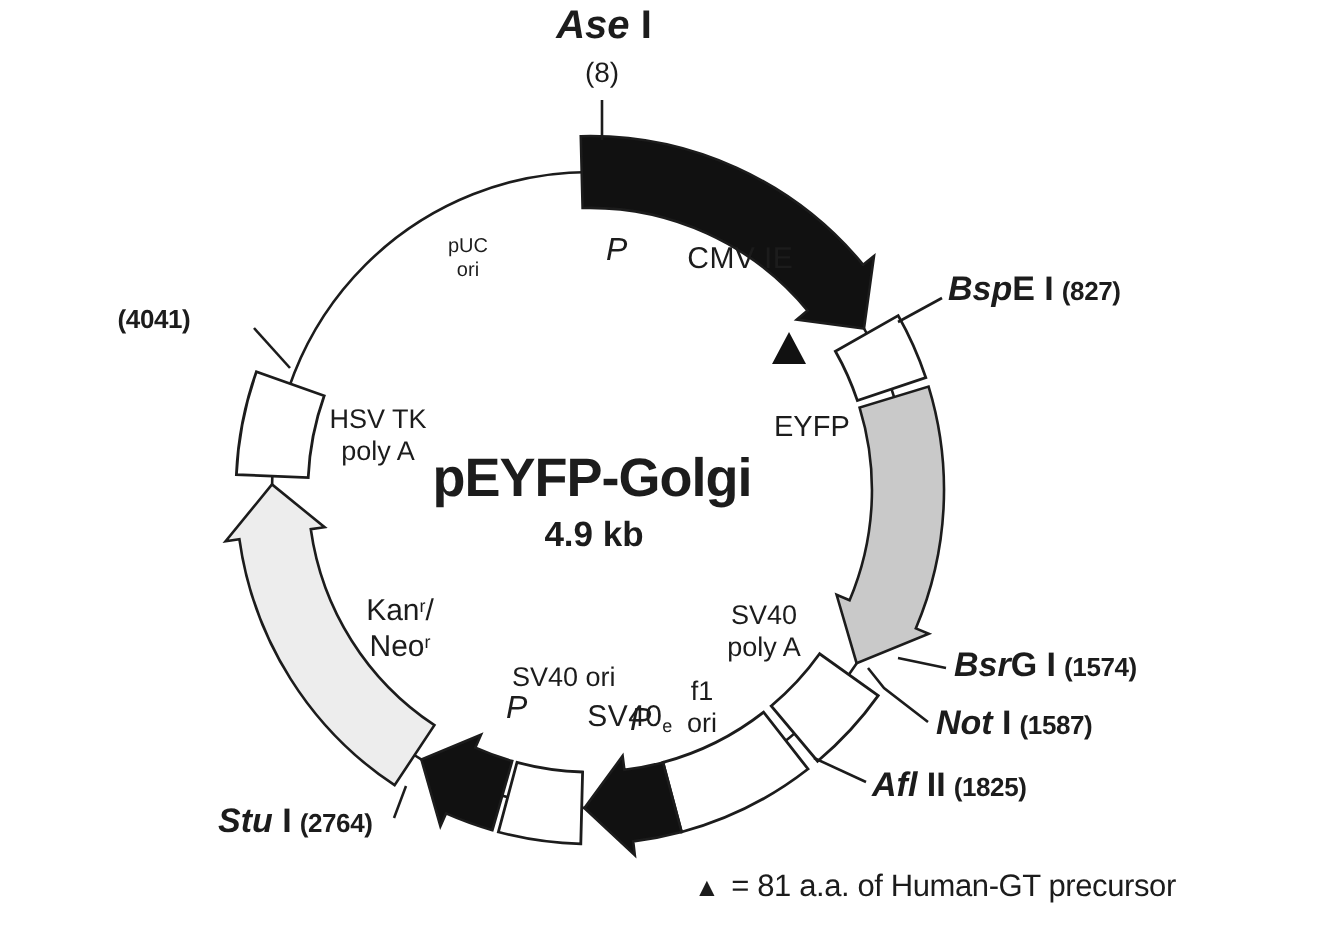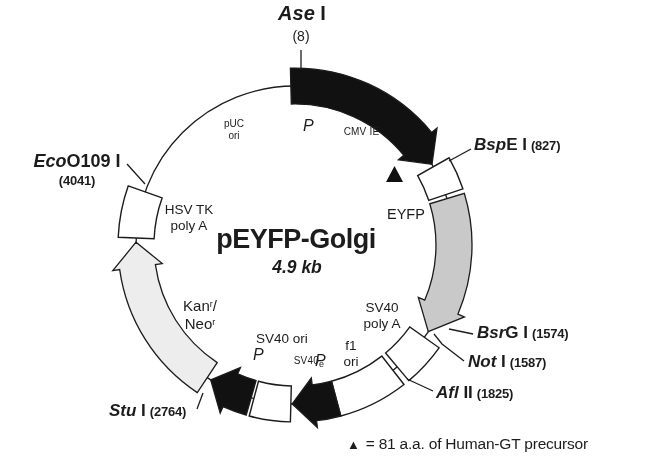--- a/index.html
+++ b/index.html
@@ -10,23 +10,23 @@
     -webkit-font-smoothing:antialiased;
   }
   #plasmid-svg{position:absolute;left:0;top:0;}
   .lbl{position:absolute;white-space:nowrap;}
   .site{font-weight:bold;font-size:17px;}
   .site .enz{font-style:italic;}
   .site .pos{font-weight:bold;font-size:13px;margin-left:4px;letter-spacing:-0.2px;}
   .center{text-align:center;transform:translateX(-50%);}
   .feat{font-size:13.5px;line-height:1.2;}
   .title-main{font-size:27px;font-weight:bold;letter-spacing:-0.5px;text-align:right;}
-  .title-size{font-size:17.5px;font-weight:bold;font-style:italic;}
+  .title-size{font-size:17.5px;font-weight:bold;}
   .pp{font-style:italic;font-size:16px;}
-  .s1{font-size:10px;vertical-align:-4px;letter-spacing:0.2px;padding-left:30px;}
+  .s1{font-size:15px;vertical-align:-4px;letter-spacing:0.2px;padding-left:30px;}
   .s2{font-size:9px;vertical-align:-7px;}
   sup{font-size:9px;vertical-align:4px;}
   .note{font-size:15.5px;font-weight:normal;letter-spacing:-0.2px;}
   .note .tri{font-size:13px;margin-right:6px;}
 </style>
 </head>
 <body>
 
 <svg id="plasmid-svg" width="660" height="471" viewBox="0 0 660 471">
     <circle cx="295" cy="245" r="159" fill="none" stroke="#1c1c1c" stroke-width="1.3"></circle>
@@ -57,21 +57,20 @@
 
 <div class="lbl site" style="left:477px;top:323px"><span class="enz">Bsr</span><span>G I</span><span class="pos">(1574)</span></div>
 
 <div class="lbl site" style="left:468px;top:352px"><span class="enz">Not</span><span> I</span><span class="pos">(1587)</span></div>
 
 <div class="lbl site" style="left:436px;top:383px"><span class="enz">Afl</span><span> II</span><span class="pos">(1825)</span></div>
 
 <div class="lbl site" style="left:109px;top:401px"><span class="enz">Stu</span><span> I</span><span class="pos">(2764)</span></div>
 
 <div class="lbl site center" style="left:77px;top:151px;font-size:18px">
-  <div><span class="enz">Eco</span><span>O109 I</span></div>
   <div class="pos" style="margin-left:0;margin-top:1px">(4041)</div>
 </div>
 
 <div class="lbl title-main center" style="left:296px;top:224px">pEYFP-Golgi</div>
 <div class="lbl title-size center" style="left:297px;top:257px">4.9 kb</div>
 
 <div class="lbl feat center" style="left:234px;top:118px;font-size:10px">
   <div>pUC</div>
   <div>ori</div>
 </div>

